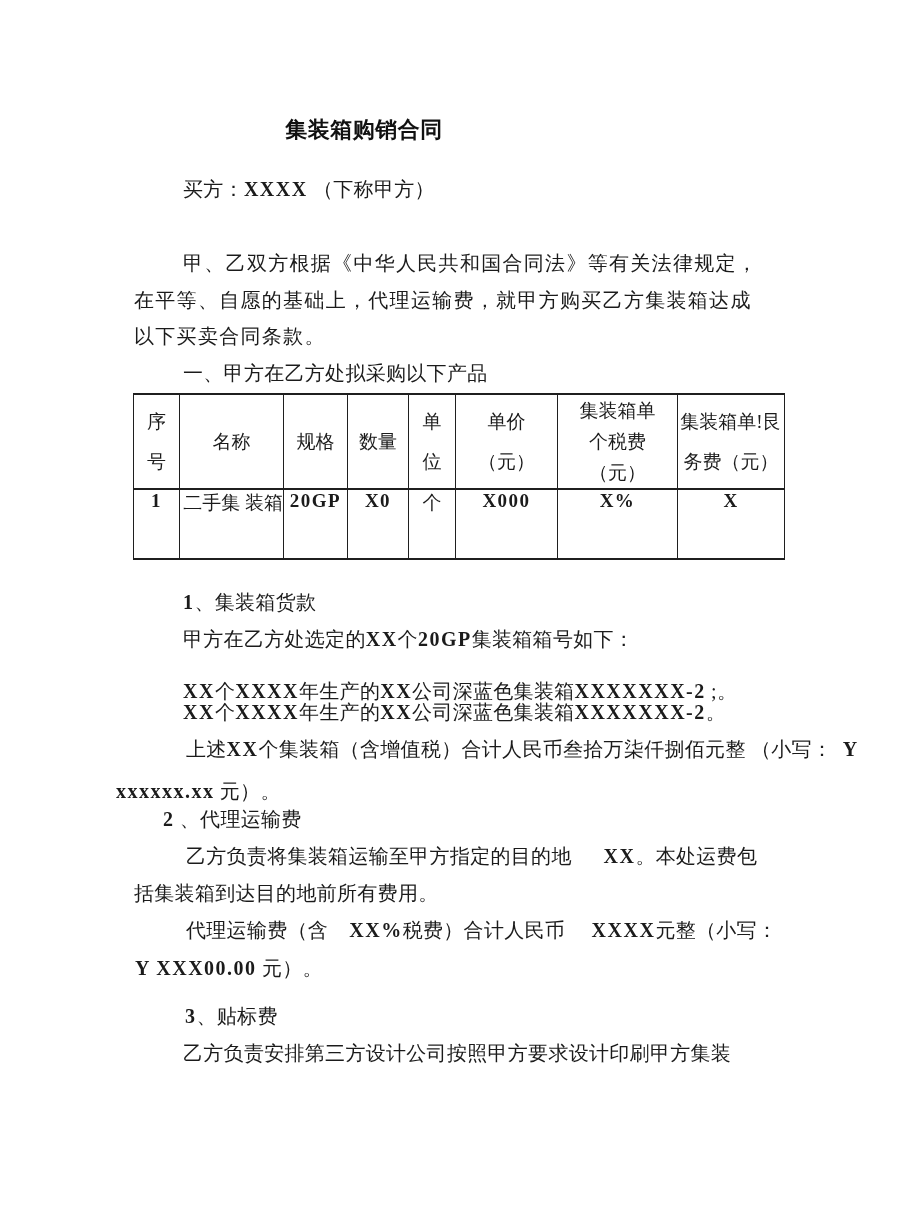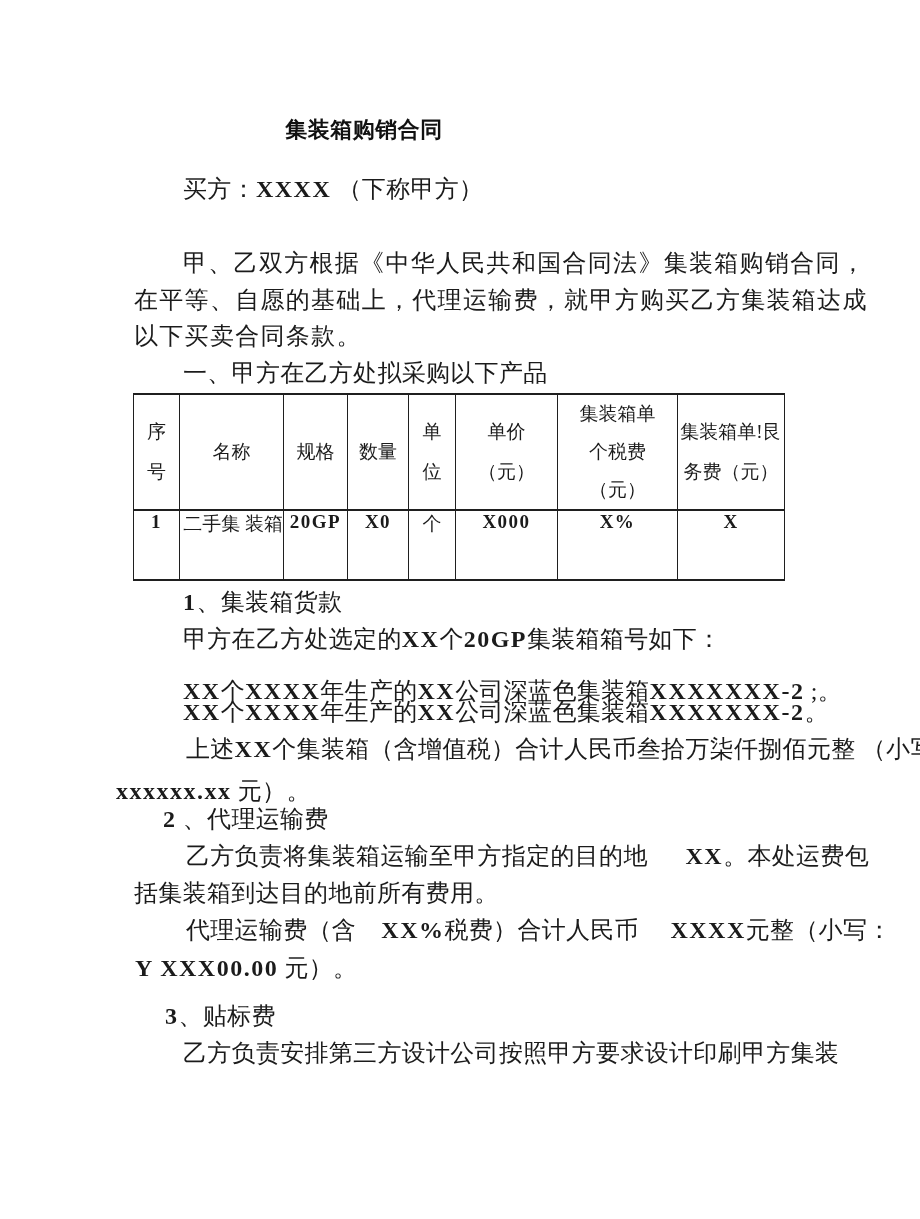--- a/index.html
+++ b/index.html
@@ -6,52 +6,52 @@
   .page{
     position:relative;width:920px;height:1219px;background:#ffffff;
     font-family:"Liberation Serif",serif;color:#1b1b1b;overflow:hidden;
   }
   .title{
     position:absolute;left:0;top:115px;width:728px;margin:0;
     text-align:center;font-size:22px;font-weight:bold;letter-spacing:0.5px;
     font-family:"Liberation Sans",sans-serif;color:#111;
   }
   .line{
-    position:absolute;font-size:24px;line-height:22px;white-space:pre;
+    position:absolute;font-size:20px;line-height:22px;white-space:pre;
     letter-spacing:0.3px;
   }
   .wide{letter-spacing:1.3px;}
   .lt{font-weight:bold;letter-spacing:1.5px;font-family:"Liberation Serif",serif;}
   .ctable{
     position:absolute;left:133px;top:393px;width:651px;
     border-collapse:collapse;table-layout:fixed;
     font-size:19px;letter-spacing:0;
   }
   .ctable th,.ctable td{
     border:1px solid #1f1f1f;padding:0;margin:0;overflow:hidden;
     font-weight:normal;color:#1b1b1b;
   }
   .ctable{border-top:2px solid #1f1f1f;border-bottom:2px solid #1f1f1f;}
   .ctable thead th{border-bottom:2px solid #1f1f1f;}
   .ctable thead tr{height:84px;}
   .ctable tbody tr{height:70px;}
   .hc{text-align:center;vertical-align:middle;white-space:pre-line;line-height:40px;}
-  .hc.lh-tight{line-height:38px;margin-top:16px;}
+  .hc.lh-tight{line-height:31px;margin-top:16px;}
   .vcell{text-align:center;vertical-align:top;padding-top:30px;white-space:pre;}
   .ncell{text-align:right;vertical-align:top;padding-top:10px;padding-left:1px;white-space:pre;}
 </style>
 </head>
 <body>
 
 <div class="page">
 
   <h1 class="title">集装箱购销合同</h1>
 
   <div class="line" style="left:183px;top:178px">买方：<b class="lt">XXXX</b> （下称甲方）</div>
-  <div class="line wide" style="left:183px;top:252px">甲、乙双方根据《中华人民共和国合同法》集装箱购销合同，</div>
+  <div class="line wide" style="left:183px;top:252px">甲、乙双方根据《中华人民共和国合同法》等有关法律规定，</div>
   <div class="line wide" style="left:134px;top:289px">在平等、自愿的基础上，代理运输费，就甲方购买乙方集装箱达成</div>
   <div class="line wide" style="left:134px;top:325px">以下买卖合同条款。</div>
   <div class="line" style="left:183px;top:362px">一、甲方在乙方处拟采购以下产品</div>
 
   <table class="ctable">
     <colgroup>
       <col style="width:46px">
         <col style="width:104px">
         <col style="width:64px">
         <col style="width:61px">
@@ -98,16 +98,16 @@
   <div class="line" style="left:183px;top:701px"><b class="lt">XX</b>个<b class="lt">XXXX</b>年生产的<b class="lt">XX</b>公司深蓝色集装箱<b class="lt">XXXXXXX-2</b>。</div>
   <div class="line" style="left:186px;top:738px">上述<b class="lt">XX</b>个集装箱（含增值税）合计人民币叁拾万柒仟捌佰元整 （小写：  <b class="lt">Y</b></div>
   <div class="line" style="left:116px;top:780px"><b class="lt">xxxxxx.xx</b> 元）。</div>
 
   <div class="line" style="left:163px;top:808px"><b class="lt">2</b> 、代理运输费</div>
   <div class="line" style="left:186px;top:845px">乙方负责将集装箱运输至甲方指定的目的地      <b class="lt">XX</b>。本处运费包</div>
   <div class="line" style="left:134px;top:882px">括集装箱到达目的地前所有费用。</div>
   <div class="line" style="left:186px;top:919px">代理运输费（含    <b class="lt">XX%</b>税费）合计人民币     <b class="lt">XXXX</b>元整（小写：</div>
   <div class="line" style="left:135px;top:957px"><b class="lt">Y</b> <b class="lt">XXX00.00</b> 元）。</div>
 
-  <div class="line" style="left:165px;top:1005px"><b class="lt">3</b>、贴标费</div>
+  <div class="line" style="left:185px;top:1005px"><b class="lt">3</b>、贴标费</div>
   <div class="line" style="left:183px;top:1042px">乙方负责安排第三方设计公司按照甲方要求设计印刷甲方集装</div>
 
 </div>
 
 </body></html>

